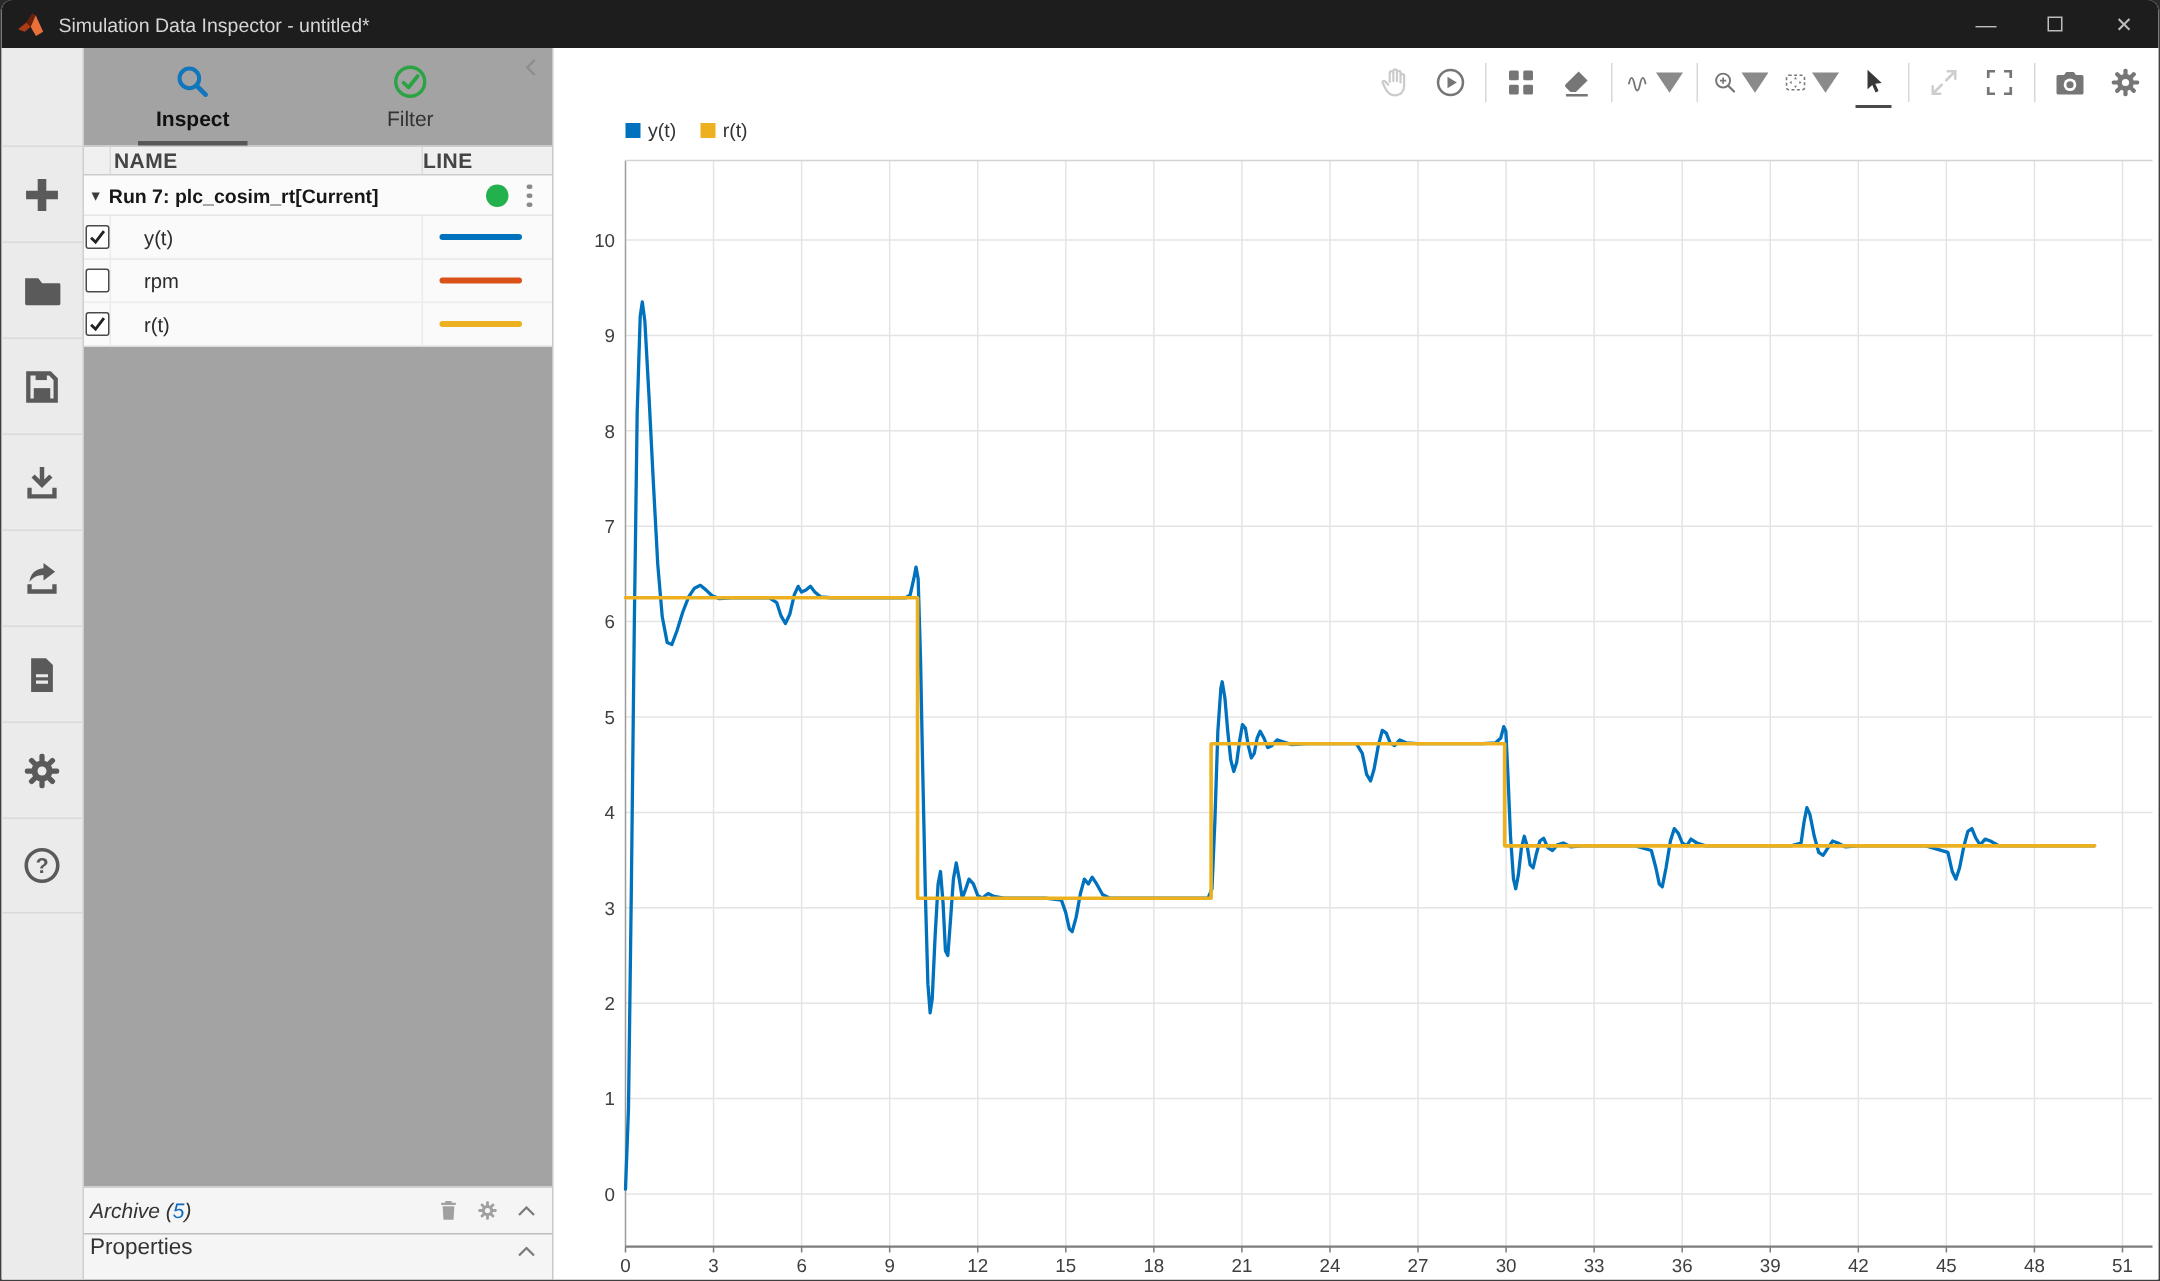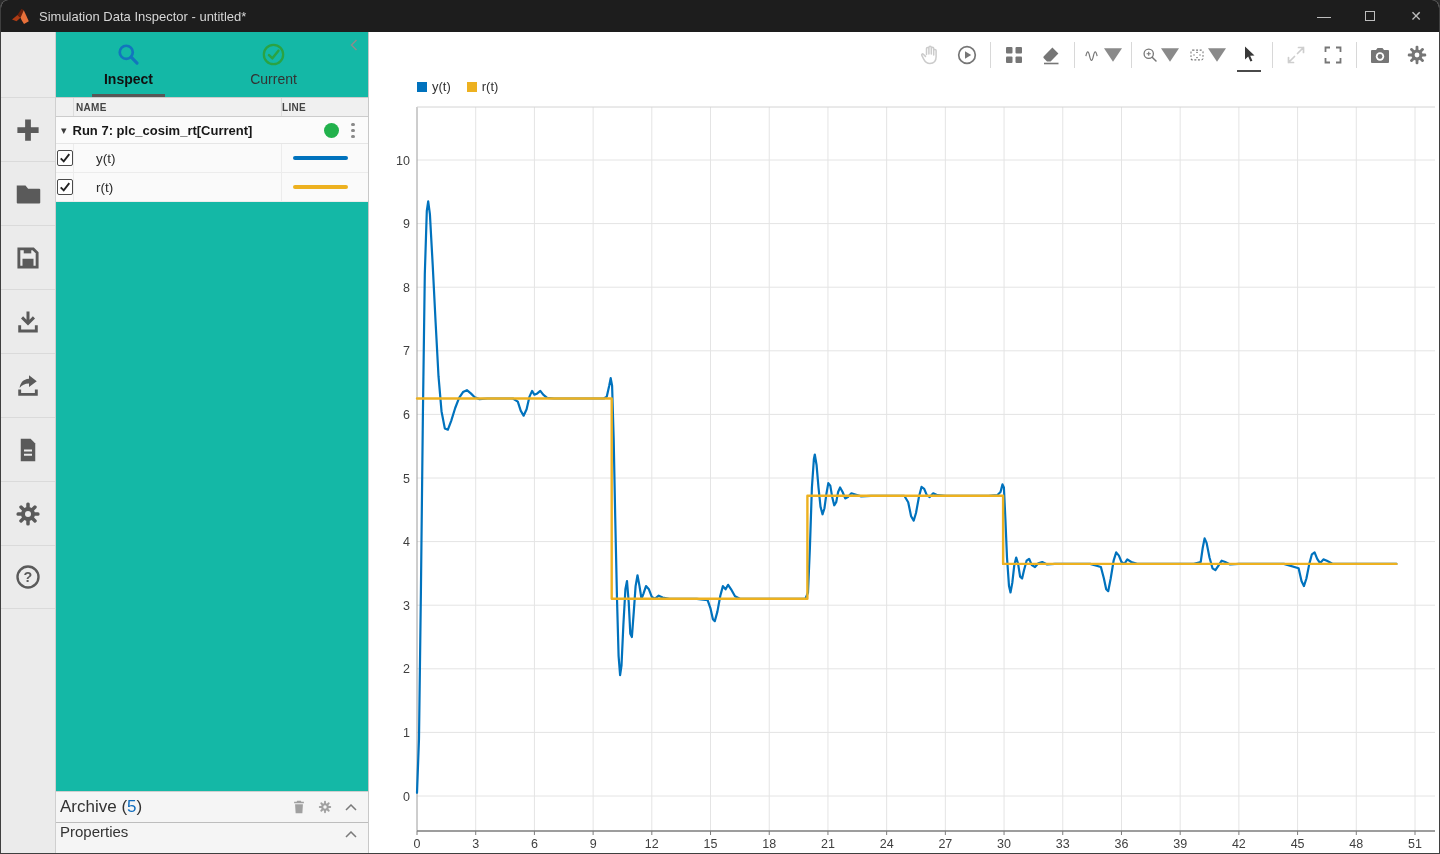--- a/index.html
+++ b/index.html
@@ -19,54 +19,54 @@
   .main { position:absolute; left:0; top:32px; right:0; bottom:0; display:flex; }
 
   
   .iconbar { width:55px; background:#ebebeb; border-right:1px solid #cfcfcf; display:flex; flex-direction:column; }
   .iconbar .blank { height:65px; }
   .ibtn { width:100%; height:64px; display:flex; align-items:center; justify-content:center; background:transparent; border:none; border-top:1px solid #dadada; }
   .ibtn:last-of-type { border-bottom:1px solid #dadada; }
   .ibtn svg { width:30px; height:30px; }
 
   
-  .sidepanel { width:313px; background:#14b8a6; border-right:1px solid #c8c8c8; position:relative; }
+  .sidepanel { width:313px; background:#a3a3a3; border-right:1px solid #c8c8c8; position:relative; }
   .tabs { height:65px; position:relative; display:flex; }
   .tab { width:145px; display:flex; flex-direction:column; align-items:center; padding-top:9px; background:transparent; border:none; position:relative; }
   .tab svg { width:27px; height:27px; }
   .tab .tlabel { margin-top:3px; font-size:14px; color:#333; }
   .tab.active .tlabel { font-weight:bold; color:#111; }
   .tab.active .underline { position:absolute; bottom:0; left:36px; right:36px; height:3px; background:#575757; }
   .collapse-btn { position:absolute; right:6px; top:6px; width:16px; height:16px; background:transparent; border:none; }
   .filter-wrap { padding:3px 2px 4px 2px; }
   .filter-wrap input { width:309px; height:23px; border:1px solid #919191; background:#fff; font-size:13.5px; padding:0 6px; font-family:"Liberation Sans",sans-serif; color:#222; }
   .filter-wrap input::placeholder { color:#777; }
 
-  .thead { height:20px; background:#f0f0f0; border-top:1px solid #cccccc; border-bottom:1px solid #cccccc; display:flex; align-items:center; font-size:10px; font-weight:bold; color:#444; letter-spacing:.3px; }
+  .thead { height:20px; background:#f0f0f0; border-top:1px solid #cccccc; border-bottom:1px solid #cccccc; display:flex; align-items:center; font-size:14px; font-weight:bold; color:#444; letter-spacing:.3px; }
   .thead .c0 { width:18px; height:100%; border-right:1px solid #dcdcdc; }
   .thead .c1 { flex:1; padding-left:2px; }
   .thead .c2 { width:87px; border-left:1px solid #dcdcdc; padding-left:0; height:100%; display:flex; align-items:center; }
 
   .run-row { height:27px; background:#fbfbfb; border-bottom:1px solid #e6e6e6; display:flex; align-items:center; position:relative; }
   .run-caret { margin-left:5px; font-size:11px; color:#3c3c3c; }
   .run-label { margin-left:6px; font-size:13px; font-weight:bold; color:#171717; }
   .run-dot { position:absolute; left:268px; top:6px; width:15px; height:15px; border-radius:50%; }
   .kebab { position:absolute; right:8px; top:4px; width:14px; height:19px; background:transparent; border:none; display:flex; flex-direction:column; align-items:center; justify-content:center; gap:2.5px; }
   .kebab i { width:3.2px; height:3.2px; border-radius:50%; background:#8a8a8a; }
 
   .sig-row { height:29px; background:#fafafa; border-bottom:1px solid #ececec; display:flex; align-items:center; }
   .cb-cell { width:18px; height:100%; border-right:1px solid #ececec; display:flex; align-items:center; justify-content:center; }
   .checkbox { width:16px; height:16px; background:#fff; border:1.4px solid #4a4a4a; border-radius:2px; display:flex; align-items:center; justify-content:center; }
   .sig-name { flex:1; padding-left:22px; font-size:13.5px; color:#2b2b2b; }
   .line-cell { width:87px; height:100%; border-left:1px solid #ececec; display:flex; align-items:center; }
   .swatch { width:55px; height:4px; border-radius:2px; margin-left:11px; }
 
   .panel-bottom { position:absolute; left:0; right:0; bottom:0; }
   .archive-row { height:31px; border-top:1px solid #cfcfcf; display:flex; align-items:center; position:relative; background:#f5f5f5; }
-  .archive-row .alabel { margin-left:4px; font-size:17px; color:#333; }
+  .archive-row .alabel { margin-left:4px; font-size:14px; color:#333;font-style:italic; }
   .archive-row .count { color:#0f6cbd; }
   .mini-btn { width:22px; height:22px; background:transparent; border:none; display:flex; align-items:center; justify-content:center; }
   .archive-icons { position:absolute; right:6px; display:flex; gap:4px; align-items:center; }
   .props-row { height:31px; border-top:1px solid #bdbdbd; display:flex; align-items:flex-start; position:relative; background:#f5f5f5; }
   .props-row .plabel { margin-left:4px; font-size:15px; color:#333; }
   .props-row .mini-btn { position:absolute; right:6px; }
 
   
   .plot-panel { flex:1; background:#ffffff; position:relative; }
   .toolbar { position:absolute; top:7px; right:8px; display:flex; align-items:center; gap:9px; height:32px; }
@@ -174,21 +174,21 @@
             <line x1="14.4" y1="14.4" x2="19.6" y2="19.6" stroke="#1276bd" stroke-width="2.8" stroke-linecap="round"></line>
           </svg>
           <span class="tlabel">Inspect</span>
           <span class="underline"></span>
         </button>
         <button class="tab">
           <svg viewBox="0 0 24 24">
             <circle cx="12" cy="12" r="8.6" fill="none" stroke="#2aa343" stroke-width="2"></circle>
             <polyline points="8,12.6 11,15.4 16.4,8.6" fill="none" stroke="#2aa343" stroke-width="2.2" stroke-linecap="round" stroke-linejoin="round"></polyline>
           </svg>
-          <span class="tlabel">Current</span>
+          <span class="tlabel">Filter</span>
         </button>
         <button class="collapse-btn">
           <svg viewBox="0 0 8 12" width="8" height="12">
               <polyline points="6.5,1 1.5,6 6.5,11" fill="none" stroke="#8c8c8c" stroke-width="1.5"></polyline>
             </svg>
         </button>
       </div>
 
 
       <div class="thead">
@@ -213,20 +213,29 @@
             <div class="cb-cell">
               <div class="checkbox">
                 <svg width="12" height="12" viewBox="0 0 14 14">
                   <polyline points="2,7.5 5.5,11 12,2.5" fill="none" stroke="#222" stroke-width="2.2"></polyline>
                 </svg>
               </div>
             </div>
             <div class="sig-name">y(t)</div>
             <div class="line-cell">
               <div class="swatch" style="background: rgb(0, 114, 189);"></div>
+            </div>
+          </div>
+          <div class="sig-row">
+            <div class="cb-cell">
+              <div class="checkbox"></div>
+            </div>
+            <div class="sig-name">rpm</div>
+            <div class="line-cell">
+              <div class="swatch" style="background: rgb(217, 83, 25);"></div>
             </div>
           </div>
           <div class="sig-row">
             <div class="cb-cell">
               <div class="checkbox">
                 <svg width="12" height="12" viewBox="0 0 14 14">
                   <polyline points="2,7.5 5.5,11 12,2.5" fill="none" stroke="#222" stroke-width="2.2"></polyline>
                 </svg>
               </div>
             </div>

